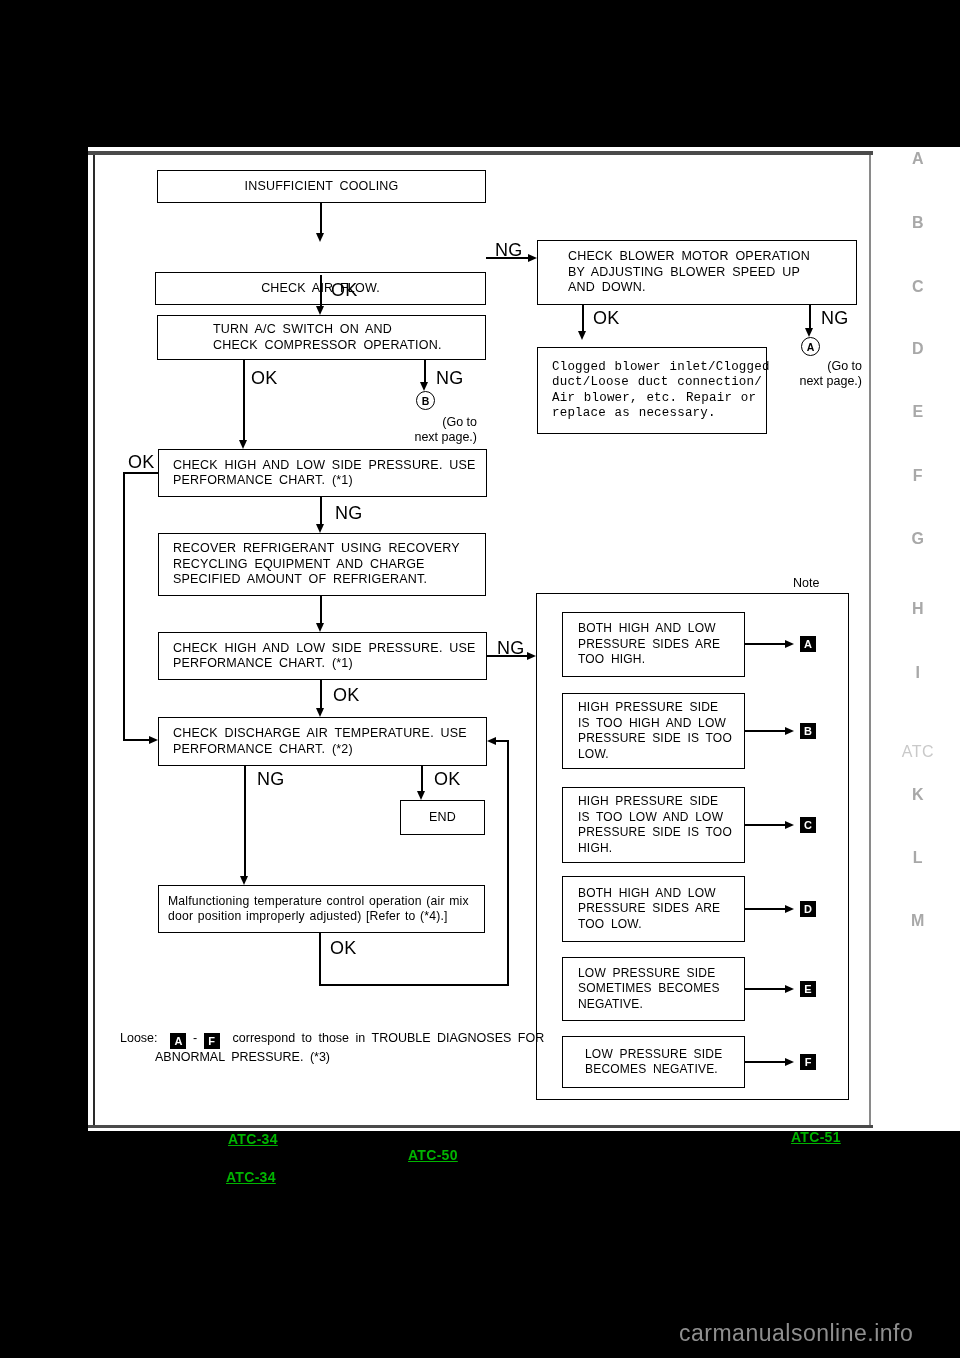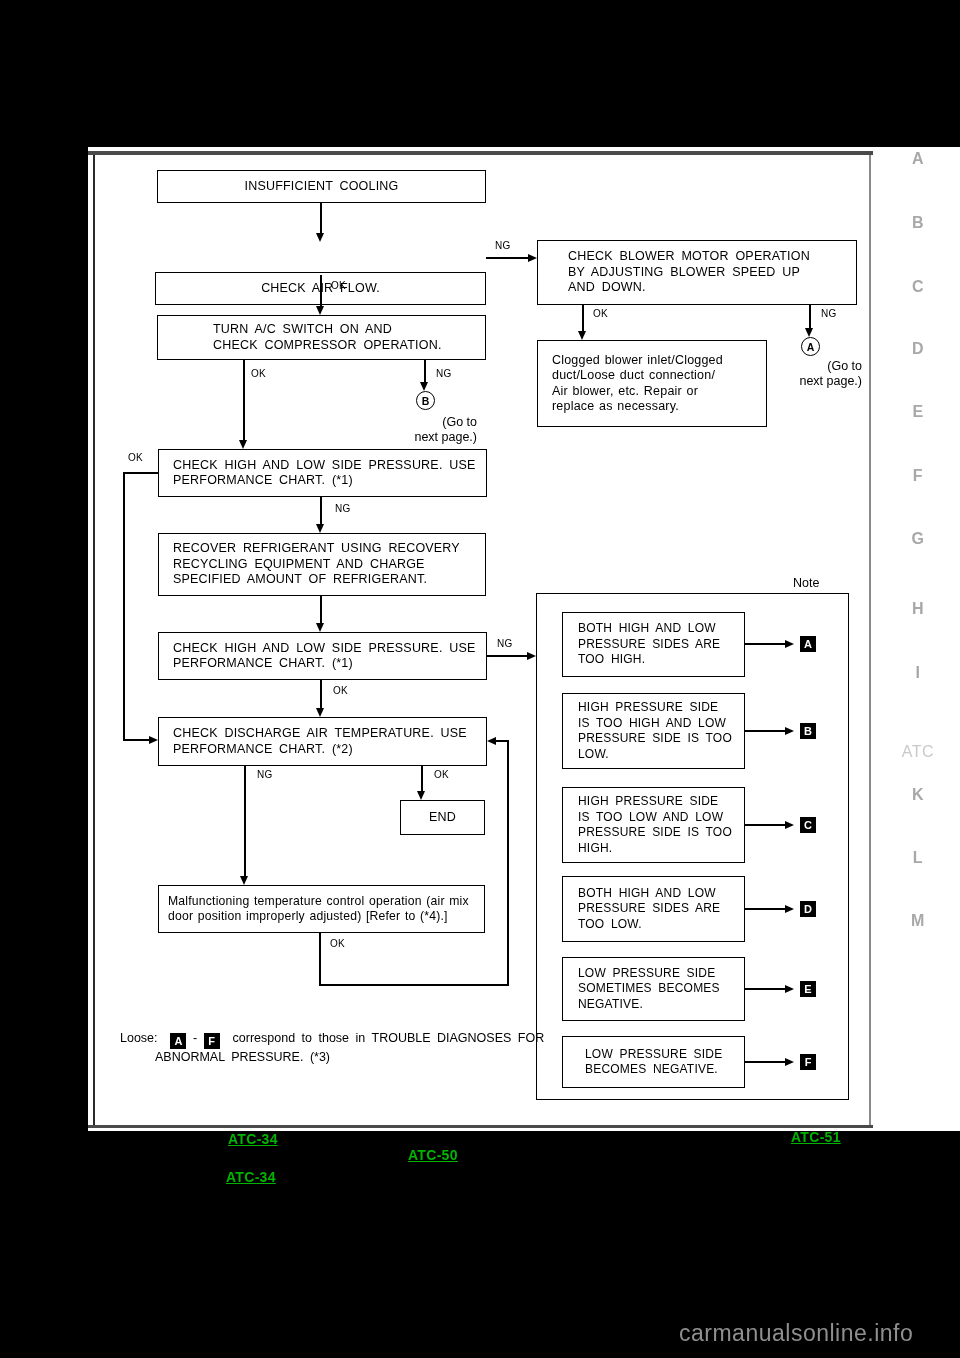--- a/index.html
+++ b/index.html
@@ -16,21 +16,21 @@
   .b .ln{display:block;}
   .ctr{align-items:center;text-align:center;}
   
   .l{position:absolute;background:#000;}
   .ad{position:absolute;width:0;height:0;border-left:4.5px solid transparent;
       border-right:4.5px solid transparent;border-top:9px solid #000;}
   .ar{position:absolute;width:0;height:0;border-top:4.5px solid transparent;
       border-bottom:4.5px solid transparent;border-left:9px solid #000;}
   .al{position:absolute;width:0;height:0;border-top:4.5px solid transparent;
       border-bottom:4.5px solid transparent;border-right:9px solid #000;}
-  .lbl{position:absolute;font-size:10px;color:#000;letter-spacing:.3px;}
+  .lbl{position:absolute;font-size:18px;color:#000;letter-spacing:.3px;}
   .goto{position:absolute;width:104px;text-align:right;font-size:12.5px;line-height:15px;color:#000;}
   .circle{position:absolute;width:17px;height:17px;border:1.7px solid #000;border-radius:50%;
       background:#fff;display:flex;align-items:center;justify-content:center;
       font-size:10.5px;font-weight:bold;color:#000;}
   .chip{position:absolute;width:16px;height:16px;background:#000;color:#fff;
       display:flex;align-items:center;justify-content:center;font-size:11px;font-weight:bold;}
   .chip-inline{display:inline-flex;width:16px;height:16px;background:#000;color:#fff;
       align-items:center;justify-content:center;font-size:11px;font-weight:bold;vertical-align:-3px;}
   .noterect{position:absolute;border:1.5px solid #000;background:#fff;box-sizing:border-box;}
   .notelbl{position:absolute;font-size:12.5px;color:#000;}
@@ -67,21 +67,21 @@
       <span class="ln">TURN A/C SWITCH ON AND</span>
       <span class="ln">CHECK COMPRESSOR OPERATION.</span>
     </div>
 
     <div class="b" style="left:449px;top:93px;width:320px;height:65px;padding-left:30px;">
       <span class="ln">CHECK BLOWER MOTOR OPERATION</span>
       <span class="ln">BY ADJUSTING BLOWER SPEED UP</span>
       <span class="ln">AND DOWN.</span>
     </div>
 
-    <div class="b" style="left:449px;top:193px;width:230px;height:87px;padding-left:14px;word-spacing:1px;">
+    <div class="b" style="left:449px;top:200px;width:230px;height:87px;padding-left:14px;word-spacing:1px;font-family:Liberation Mono, monospace;">
       <span class="ln">Clogged blower inlet/Clogged</span>
       <span class="ln">duct/Loose duct connection/</span>
       <span class="ln">Air blower, etc. Repair or</span>
       <span class="ln">replace as necessary.</span>
     </div>
 
     <div class="b" style="left:70px;top:302px;width:329px;height:48px;padding-left:14px;">
       <span class="ln">CHECK HIGH AND LOW SIDE PRESSURE. USE</span>
       <span class="ln">PERFORMANCE CHART. (*1)</span>
     </div>

